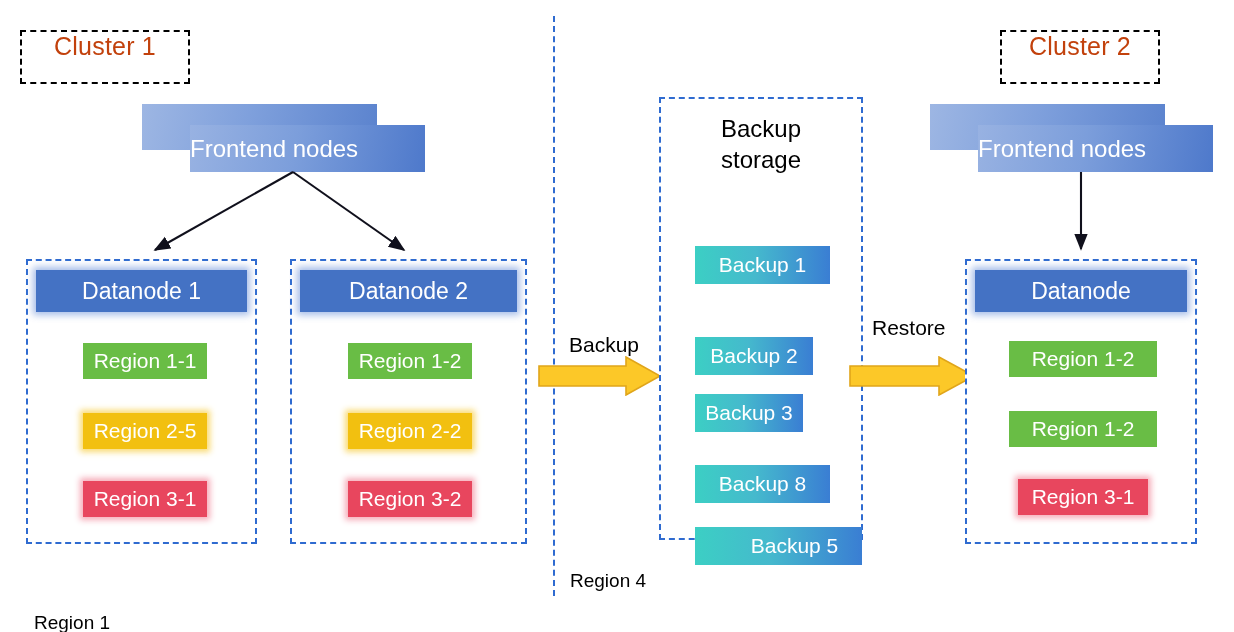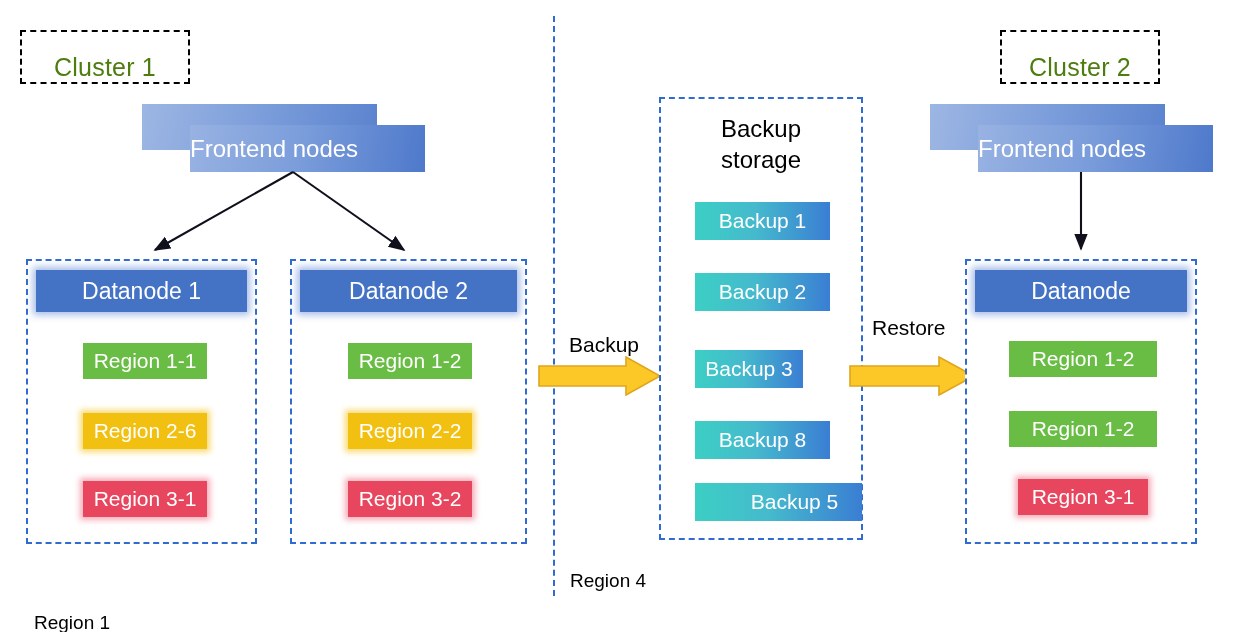--- a/index.html
+++ b/index.html
@@ -18,23 +18,23 @@
     background: #ffffff;
     overflow: hidden;
   }
 
   
   .cluster-tag {
     position: absolute;
     border: 2.5px dashed #000000;
     background: transparent;
     display: flex;
-    align-items: flex-end;
-    justify-content: center;
-    color: #4d7c0f;
+    align-items: flex-start;
+    justify-content: center;
+    color: #c2410c;
     font-size: 25px;
     letter-spacing: .2px;
     white-space: nowrap;
   }
 
   
   .frontend {
     position: absolute;
   }
   .frontend .card-back {
@@ -117,20 +117,21 @@
   .backup-chip {
     position: absolute;
     height: 38px;
     background: linear-gradient(90deg, #3ccfc4 0%, #45b9cd 45%, #3a7ed3 100%);
     display: flex;
     align-items: center;
     justify-content: center;
     color: #ffffff;
     font-size: 21px;
     white-space: nowrap;
+    margin-top: 44px;
   }
 
   
   .block-arrow { position: absolute; }
   .flow-label {
     position: absolute;
     color: #000000;
     font-size: 21px;
     white-space: nowrap;
   }
@@ -182,21 +183,21 @@
   </svg>
 
   <div class="node-box" style="left:26px; top:259px; width:231px; height:285px;">
     <div class="node-header">
       <span>Datanode 1</span>
     </div>
     <div class="chip green" style="left:55px; top:82px; width:124px;">
       <span>Region 1-1</span>
     </div>
     <div class="chip yellow" style="left:55px; top:152px; width:124px;">
-      <span>Region 2-6</span>
+      <span>Region 2-5</span>
     </div>
     <div class="chip red" style="left:55px; top:220px; width:124px;">
       <span>Region 3-1</span>
     </div>
   </div>
 
   <div class="node-box" style="left:290px; top:259px; width:237px; height:285px;">
     <div class="node-header">
       <span>Datanode 2</span>
     </div>
@@ -219,21 +220,21 @@
   </svg>
 
   <div class="storage-box" style="left:659px; top:97px; width:204px; height:443px;">
     <div class="storage-title">
       <div>Backup</div>
       <div>storage</div>
     </div>
     <div class="backup-chip" style="left:34px; top:103px; width:135px;">
       <span>Backup 1</span>
     </div>
-    <div class="backup-chip" style="left:34px; top:174px; width:135px;">
+    <div class="backup-chip" style="left:34px; top:194px; width:118px;">
       <span>Backup 2</span>
     </div>
     <div class="backup-chip" style="left:34px; top:251px; width:108px;">
       <span>Backup 3</span>
     </div>
     <div class="backup-chip" style="left:34px; top:322px; width:135px;">
       <span>Backup 8</span>
     </div>
     <div class="backup-chip" style="left:34px; top:384px; width:135px;padding-left:32px;">
       <span>Backup 5</span>

